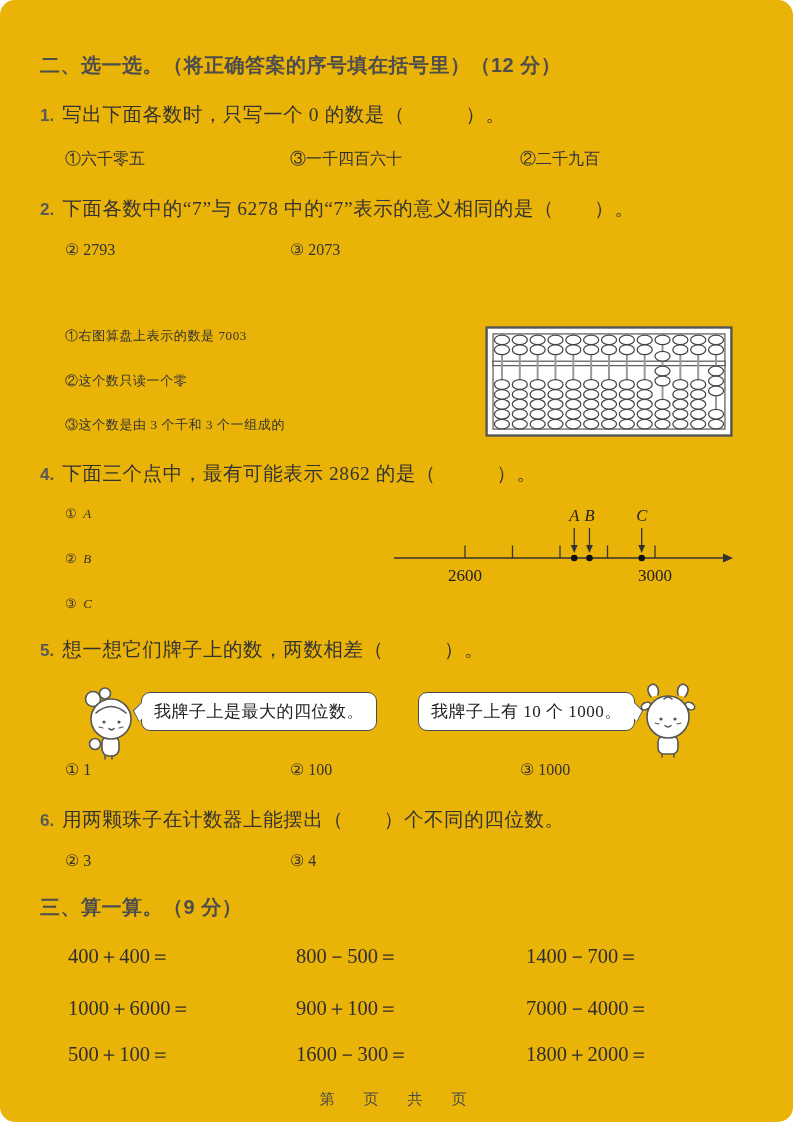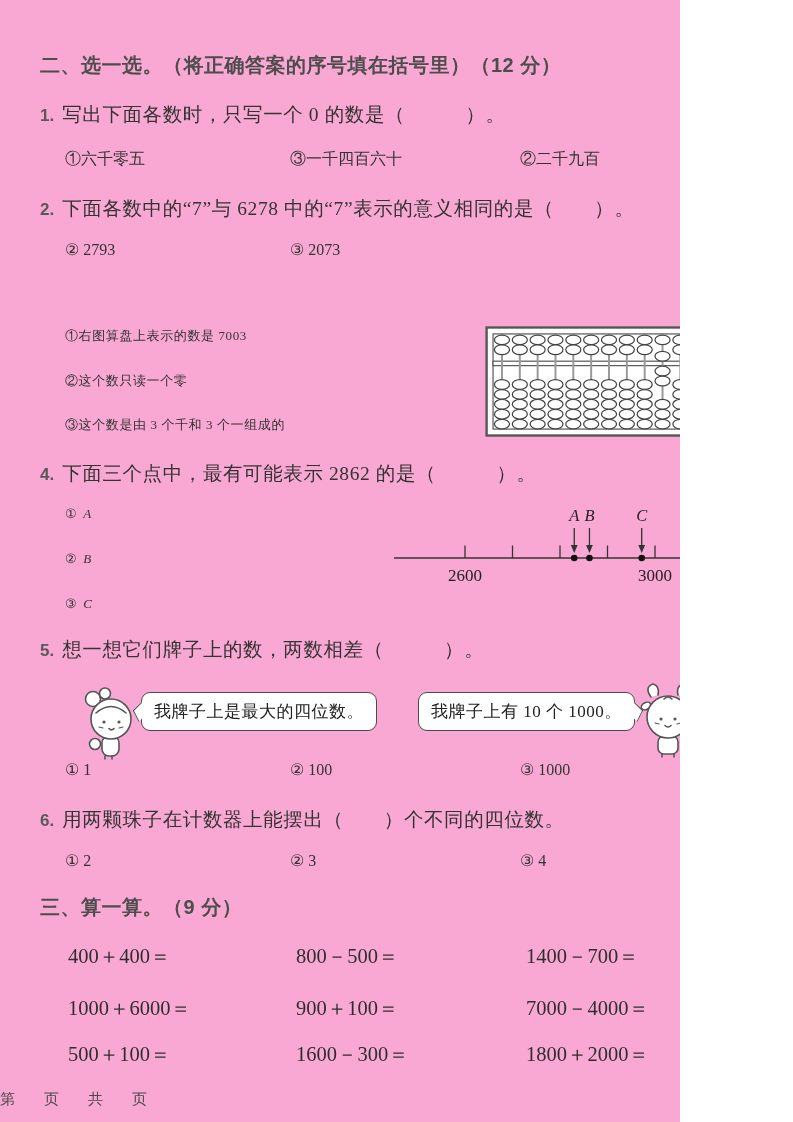--- a/index.html
+++ b/index.html
@@ -1,37 +1,37 @@
 <!DOCTYPE html>
 <html><head>
 <meta charset="utf-8">
 <style>
   html,body{margin:0;padding:0;background:#fff;}
-  .page{position:relative;width:680px;height:1122px;background:#f9a8d4;overflow:hidden;
-        font-family:"Liberation Serif","DejaVu Serif",serif;color:#333;}
+  .page{position:relative;width:793px;height:1122px;background:#eab308;overflow:hidden;
+        font-family:"Liberation Serif","DejaVu Serif",serif;color:#333;border-radius:15px;}
   .sec-title{position:absolute;left:40px;font-family:"Liberation Sans","DejaVu Sans",sans-serif;
              font-weight:700;font-size:20px;color:#4d4d4d;letter-spacing:.5px;white-space:nowrap;}
   .q{position:absolute;left:40px;white-space:nowrap;font-size:19.5px;color:#333;}
   .qnum{font-family:"Liberation Sans","DejaVu Sans",sans-serif;font-weight:700;font-size:17px;
         color:#595959;margin-right:8px;}
   .qtext{letter-spacing:.6px;}
   .optrow{position:absolute;left:65px;right:36px;display:grid;
           grid-template-columns:225px 230px auto;font-size:16px;color:#333;white-space:nowrap;}
   .sub-opt{position:absolute;left:65px;font-size:13px;color:#333;letter-spacing:.6px;white-space:nowrap;}
   .opt-letter{font-style:italic;margin-left:6px;}
   .calcrow{position:absolute;left:68px;right:36px;display:grid;
            grid-template-columns:228px 230px auto;font-size:20.5px;color:#2e2e2e;white-space:nowrap;}
   .graphic{position:absolute;}
   .bubble{position:absolute;border:1.6px solid #4a4a4a;border-radius:9px;background:#fff;
           padding:7px 12px;font-size:17px;color:#222;letter-spacing:.5px;white-space:nowrap;}
   .bubble-left::after{content:"";position:absolute;left:-8.5px;top:13px;width:11px;height:11px;background:#fff;
           border-left:1.6px solid #4a4a4a;border-bottom:1.6px solid #4a4a4a;transform:rotate(45deg) skewY(18deg);}
   .bubble-right::after{content:"";position:absolute;right:-8.5px;top:13px;width:11px;height:11px;background:#fff;
           border-right:1.6px solid #4a4a4a;border-top:1.6px solid #4a4a4a;transform:rotate(45deg) skewX(18deg);}
-  .footer{position:absolute;top:1090px;left:0;width:100%;text-align:left;
+  .footer{position:absolute;top:1090px;left:0;width:100%;text-align:center;
           font-family:Liberation Serif, serif;font-size:15px;color:#4a4a4a;letter-spacing:7px;}
   svg{display:block;}
 </style>
 </head>
 <body>
 
 <div class="page">
 
   <div class="sec-title" style="top:52px">二、选一选。（将正确答案的序号填在括号里）（12 分）</div>
 
@@ -240,21 +240,20 @@
   <div class="optrow" style="top:760px">
     <span>① 1</span>
     <span>② 100</span>
     <span>③ 1000</span>
   </div>
 
   <div class="q" style="top:806px">
     <span class="qnum">6.</span><span class="qtext">用两颗珠子在计数器上能摆出（　　）个不同的四位数。</span>
   </div>
   <div class="optrow" style="top:851px">
-    <span>① 2</span>
     <span>② 3</span>
     <span>③ 4</span>
   </div>
 
   <div class="sec-title" style="top:894px">三、算一算。（9 分）</div>
   <div class="calcrow" style="top:942px">
     <span>400＋400＝</span>
     <span>800－500＝</span>
     <span>1400－700＝</span>
   </div>

